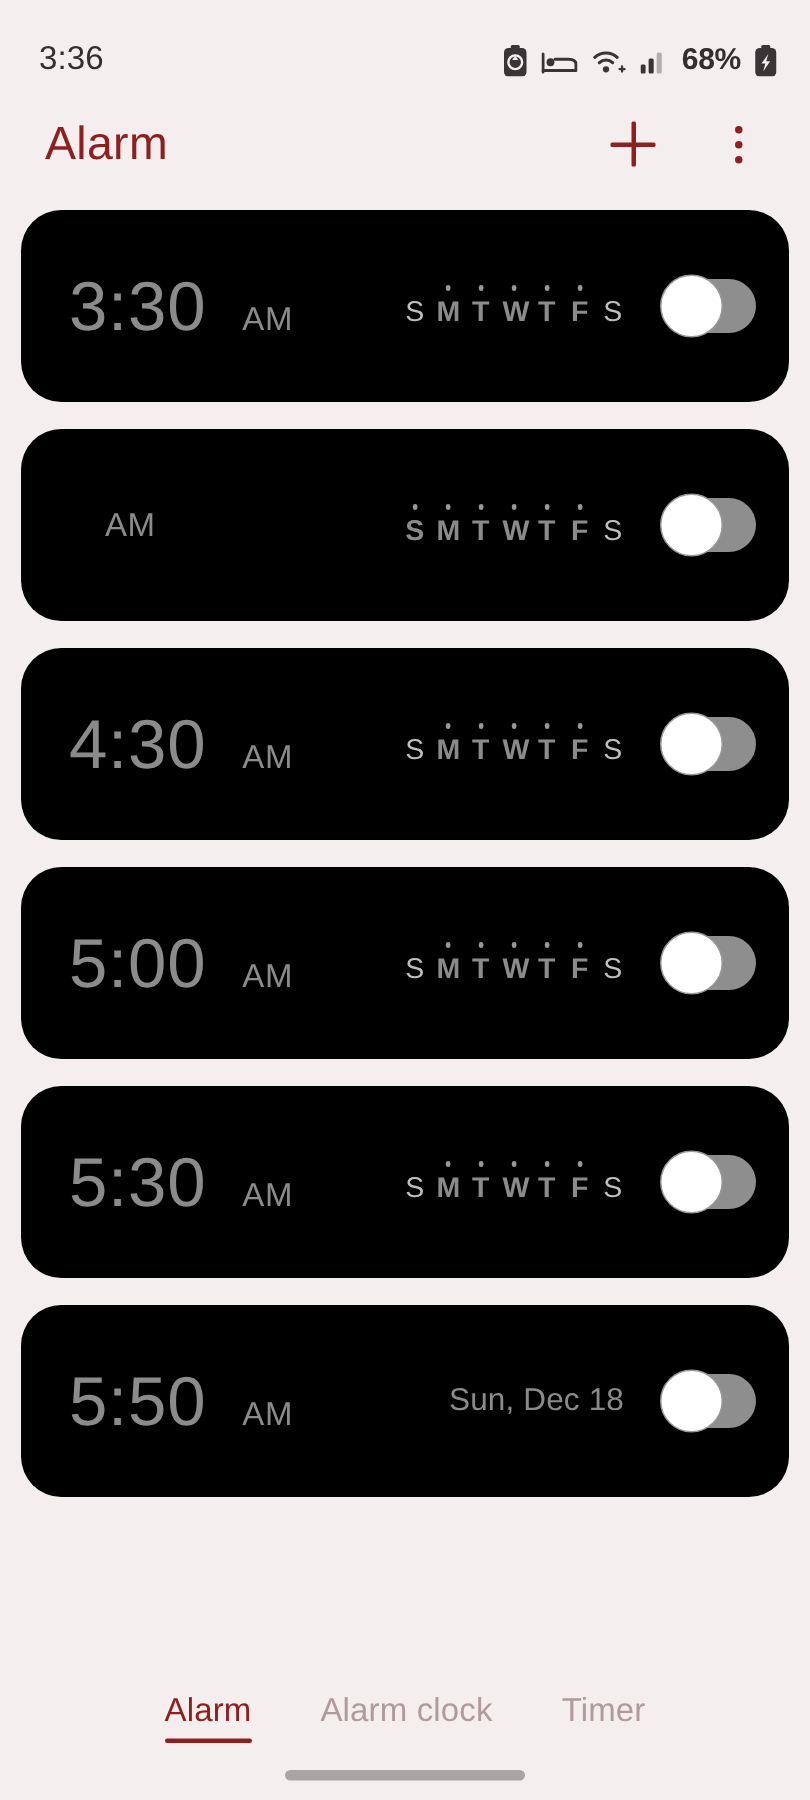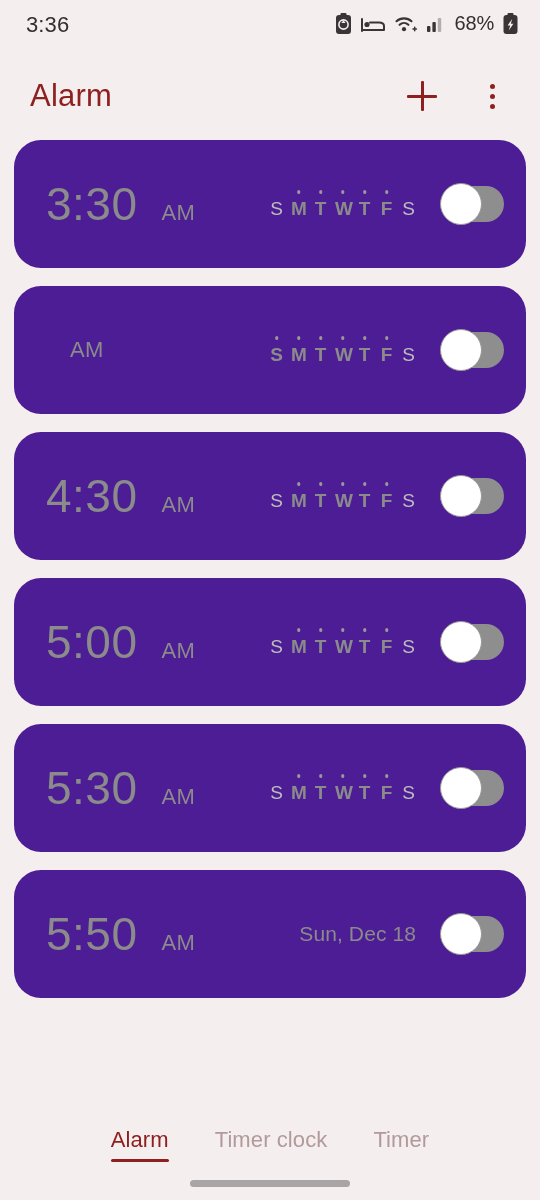--- a/index.html
+++ b/index.html
@@ -14,35 +14,36 @@
     background: #f5eeee;
     font-family: "Liberation Sans", sans-serif;
     -webkit-font-smoothing: antialiased;
     position: relative;
   }
 
   
   .status-bar {
     height: 52px;
     display: flex;
-    align-items: flex-start;
+    align-items: flex-end;
     justify-content: space-between;
     padding: 12px 22px 0 26px;
     color: #3a3436;
     gap: 43px;
   }
   .status-time {
     font-size: 22px;
     letter-spacing: 0.1px;
     color: #332e30;
   }
   .status-icons {
     display: flex;
     align-items: center;
     gap: 9px;
+    font-weight: bold;
   }
   .status-icons svg { display: block; }
   .battery-pct {
     font-size: 20px;
     color: #332e30;
     margin-left: 1px;
     letter-spacing: -0.2px;
   }
 
   
@@ -105,21 +106,21 @@
   }
 
   
   .alarm-list {
     padding: 0 14px;
     display: flex;
     flex-direction: column;
     gap: 18px;
   }
   .alarm-card {
-    background: #4c1d95;
+    background: #000000;
     border-radius: 27px;
     height: 128px;
     display: flex;
     align-items: center;
     justify-content: space-between;
     padding: 0 22px 0 32px;
     cursor: pointer;
   }
 
   .alarm-time {
@@ -423,16 +424,16 @@
         <div class="date-label">Sun, Dec 18</div>
         <div class="toggle">
           <span class="knob"></span>
         </div>
       </div>
     </div>
   </div>
 
 <div class="tab-bar" id="tab-bar">
     <div class="tab active">Alarm</div>
-    <div class="tab">Timer clock</div>
+    <div class="tab">Alarm clock</div>
     <div class="tab">Timer</div>
   </div>
 <div class="gesture-bar"></div>
 
 </body></html>

